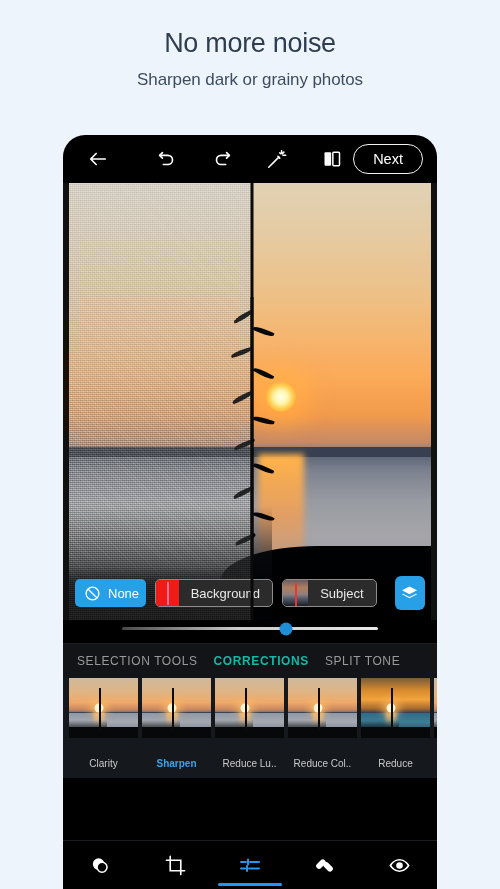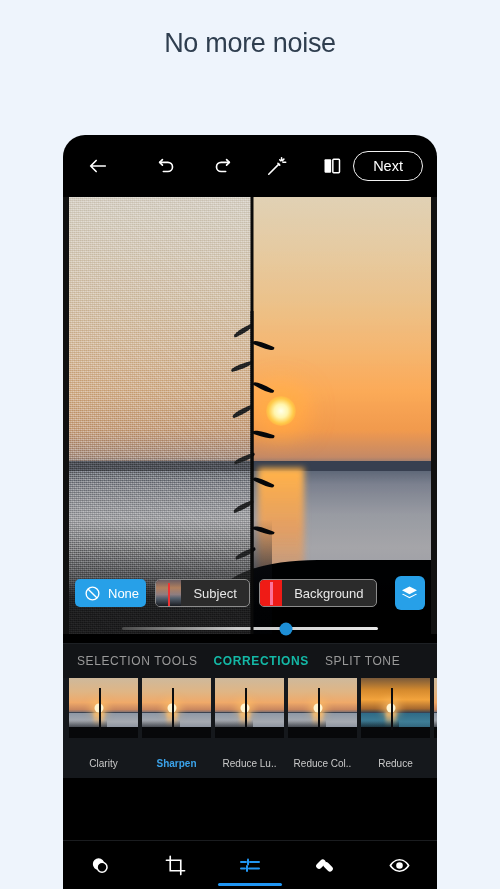--- a/index.html
+++ b/index.html
@@ -24,21 +24,21 @@
   .phone {
     position:absolute; left:63px; top:135px;
     width:374px; height:754px;
     background:#000;
     border-radius:22px 22px 0 0;
     overflow:hidden;
   }
 
   
   .toolbar {
-    height:62px; display:flex; align-items:center;
+    height:48px; display:flex; align-items:center;
     padding:0 14px; gap:0; position:relative;border-radius:31px;
   }
   .tb-btn {
     width:44px; height:40px; display:flex; align-items:center; justify-content:center;
   }
   .tb-spacer { flex:1; }
   .next-btn {
     border:1.6px solid #f2f2f2; border-radius:20px;
     color:#fff; font-size:14.5px;
     padding:6px 19px; background:transparent;
@@ -234,20 +234,21 @@
   .nav-underline {
     position:absolute; bottom:4px; left:50%; transform:translateX(-50%);
     width:64px; height:3px; background:#2196f3; border-radius:2px;
   }
 </style>
 </head>
 <body>
 
 <div class="promo">
   <div class="promo-title">No more noise</div>
+  <div class="promo-sub">Sharpen dark or grainy photos</div>
 </div>
 
 <div class="phone">
 
   <div class="toolbar">
     <div class="tb-btn">
       <span>
         <svg width="22" height="22" viewBox="0 0 24 24" fill="none" stroke="#fff" stroke-width="1.8" stroke-linecap="round" stroke-linejoin="round">
           <path d="M20 12H4M10 6l-6 6 6 6"></path>
         </svg>
@@ -355,27 +356,27 @@
       <span>
         <svg width="17" height="17" viewBox="0 0 24 24" fill="none" stroke="#fff" stroke-width="1.9">
           <circle cx="12" cy="12" r="9"></circle>
             <path d="M5.6 5.6l12.8 12.8"></path>
         </svg>
       </span>
       <span>None</span>
     </div>
 
     <div class="chip chip-img">
+      <span class="chip-thumb mask-t"></span>
+      <span class="chip-label">Background</span>
+    </div>
+
+    <div class="chip chip-img">
       <span class="chip-thumb photo-t"></span>
       <span class="chip-label">Subject</span>
-    </div>
-
-    <div class="chip chip-img">
-      <span class="chip-thumb mask-t"></span>
-      <span class="chip-label">Background</span>
     </div>
 
     <div class="sel-spacer"></div>
 
     <div class="layers-btn">
       <span>
         <svg width="19" height="19" viewBox="0 0 24 24" fill="#fff">
           <path d="M12 3L2.5 8 12 13l9.5-5L12 3z"></path>
           <path d="M3.8 12.2L2.5 13 12 18l9.5-5-1.3-.8L12 16.4 3.8 12.2z"></path>
         </svg>

